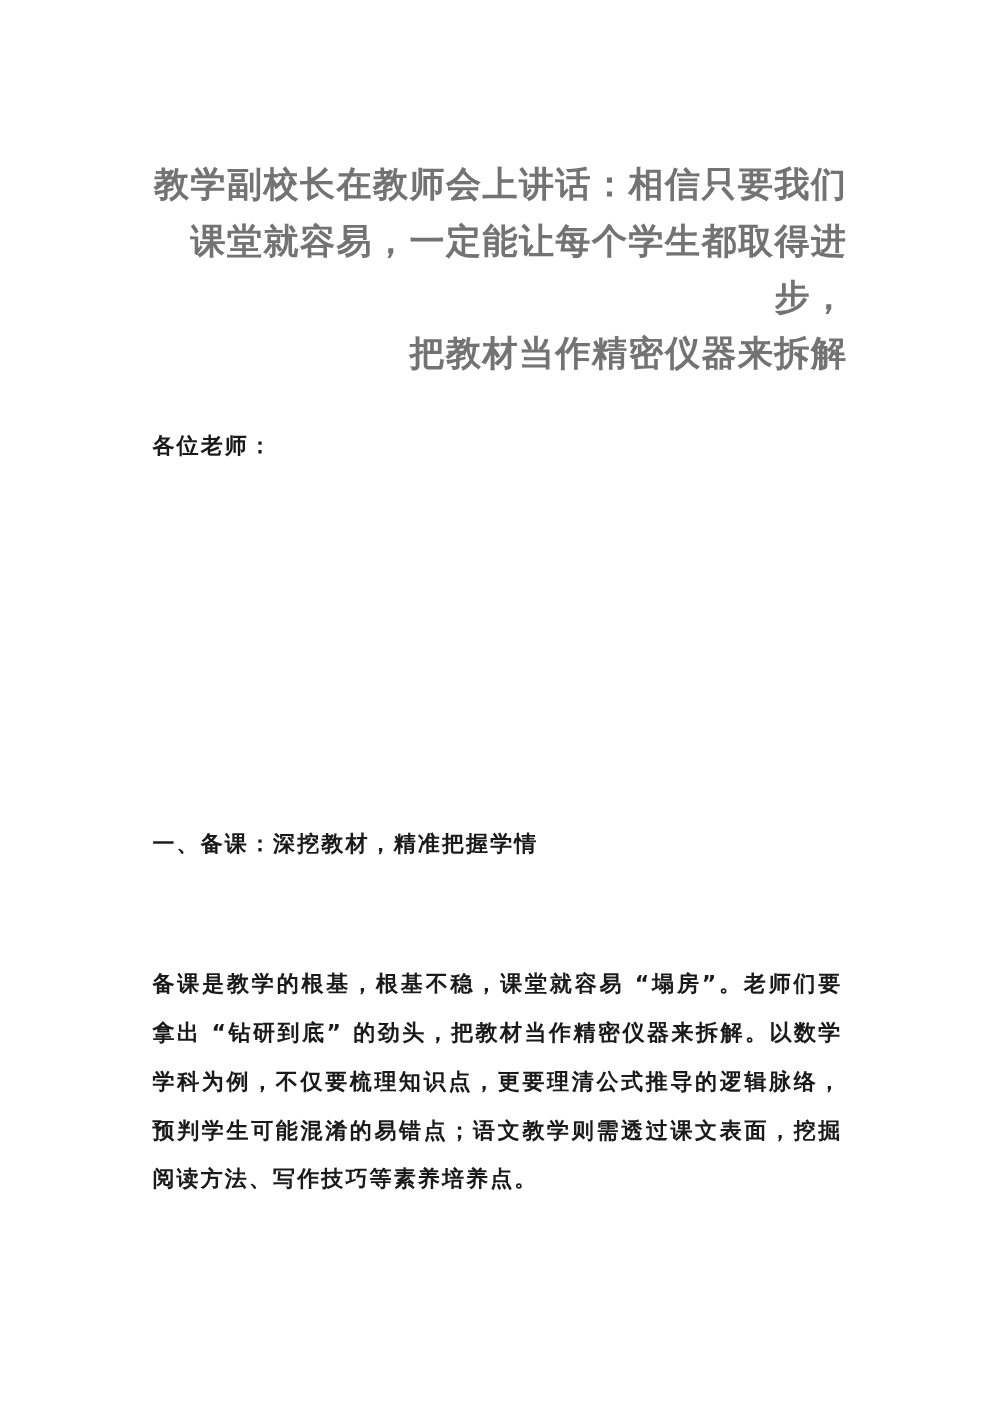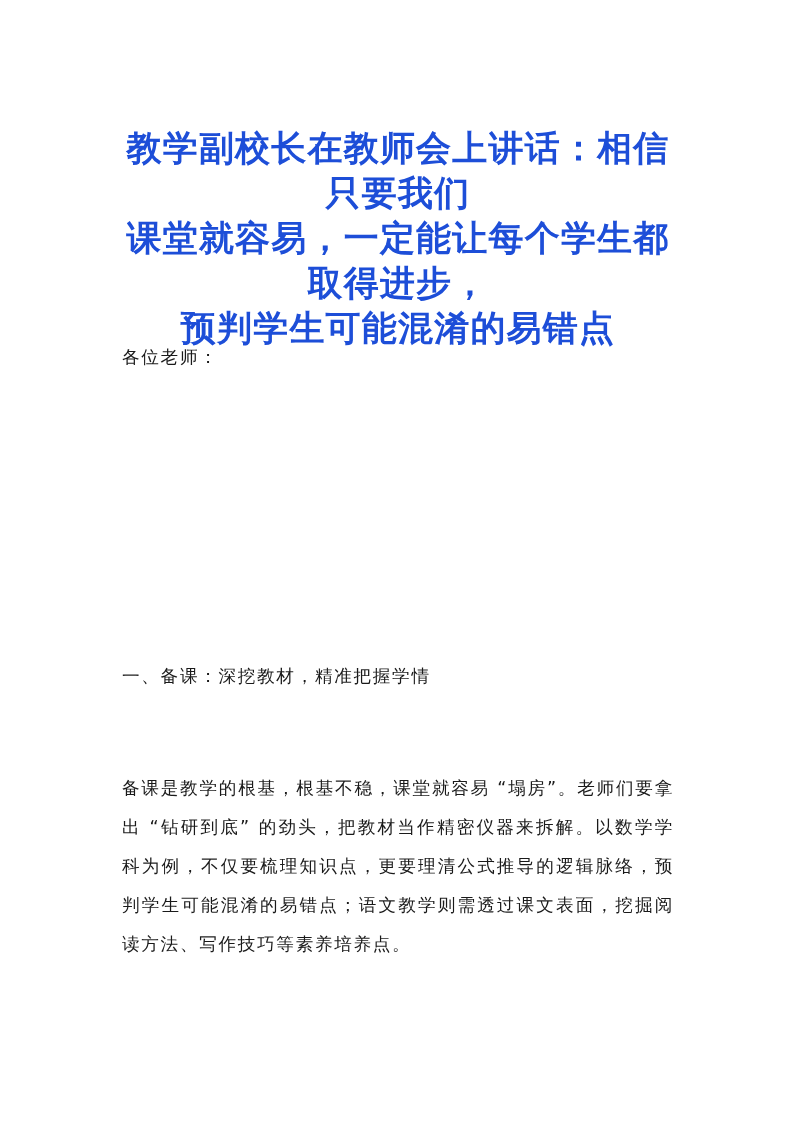--- a/index.html
+++ b/index.html
@@ -22,54 +22,54 @@
       width: 793px;
       height: 1122px;
       background: #ffffff;
     }
     .title {
       position: absolute;
       left: 118px;
       width: 560px;
       top: 125px;
       margin: 0;
-      font-size: 35px;
+      font-size: 28px;
       line-height: 45px;
       font-weight: bold;
-      text-align: center;
+      text-align: right;
       letter-spacing: 1.2px;
-      color: #1d4ed8;
+      color: #737373;
     }
     .body-text {
       position: absolute;
       left: 122px;
       width: 552px;
       margin: 0;
       font-size: 17.6px;
       line-height: 39px;
       letter-spacing: 1.7px;
       color: #1a1a1a;
       text-align: justify;
       font-family: "DejaVu Sans", "Liberation Sans", sans-serif;
-      font-weight: normal;
+      font-weight: bold;
     }
     #salutation { top: 338px; }
     #para-intro { top: 422px; }
     #heading-1 { top: 657px; }
     #para-1 { top: 769px; }
   </style>
 </head>
 <body>
 
 <div class="page">
 
   <h1 class="title">
     <span>教学副校长在教师会上讲话：相信只要我们</span><br>
     <span>课堂就容易，一定能让每个学生都取得进步，</span><br>
-    <span>预判学生可能混淆的易错点</span>
+    <span>把教材当作精密仪器来拆解</span>
   </h1>
 
   <p id="salutation" class="body-text">各位老师：</p>
 
 
   <p id="heading-1" class="body-text">一、备课：深挖教材，精准把握学情</p>
 
   <p id="para-1" class="body-text">备课是教学的根基，根基不稳，课堂就容易 “塌房”。老师们要拿出 “钻研到底” 的劲头，把教材当作精密仪器来拆解。以数学学科为例，不仅要梳理知识点，更要理清公式推导的逻辑脉络，预判学生可能混淆的易错点；语文教学则需透过课文表面，挖掘阅读方法、写作技巧等素养培养点。</p>
 
 </div>

